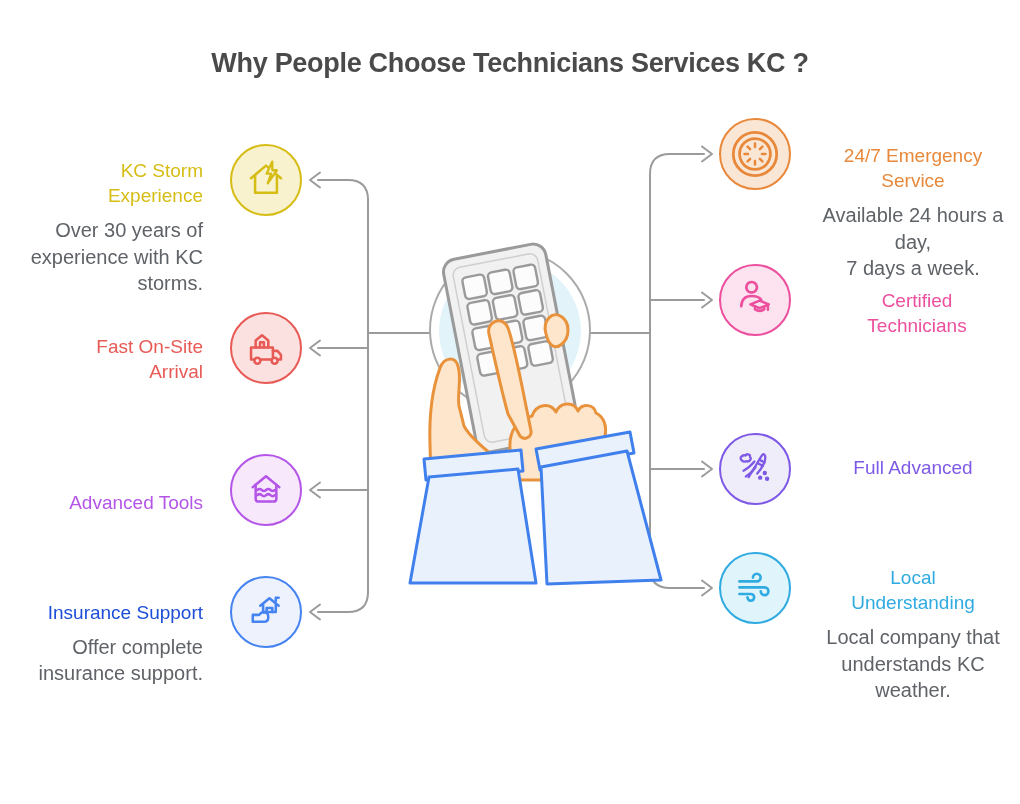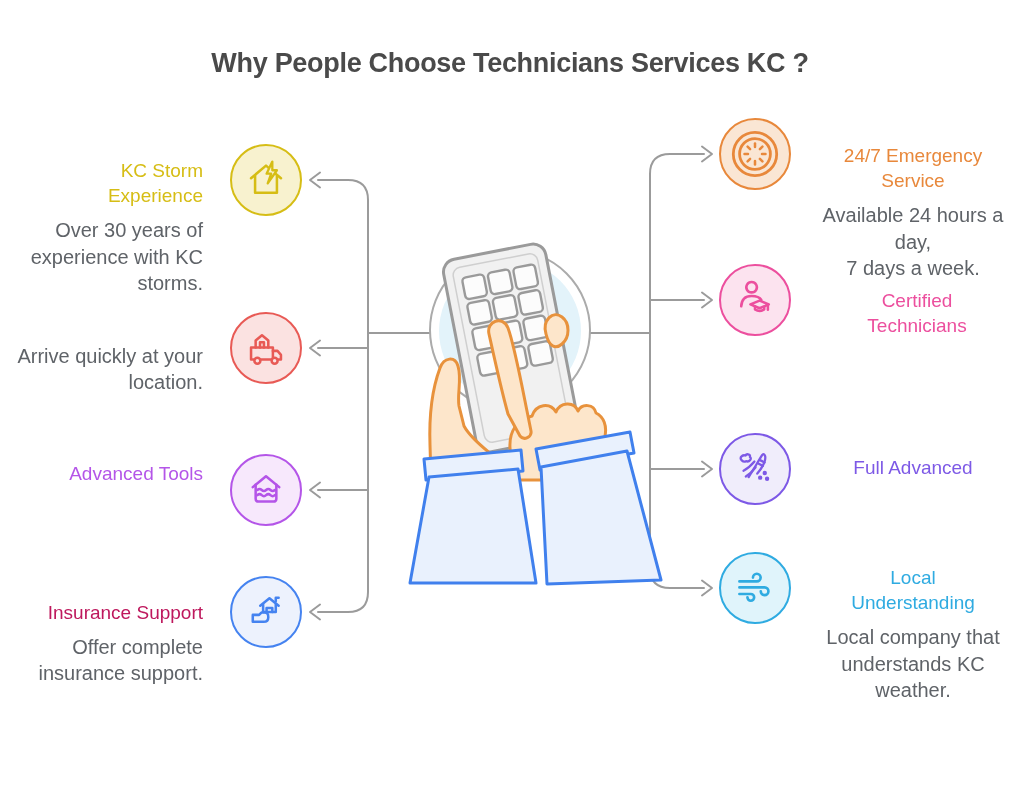--- a/index.html
+++ b/index.html
@@ -117,51 +117,51 @@
       <svg class="glyph" width="46" height="46" viewBox="0 0 40 40" fill="none" stroke="currentColor" stroke-width="2.2" stroke-linecap="round" stroke-linejoin="round">
         <path d="M7 19.5 H26 V30 H7 Z"></path>
         <path d="M26 22.5 H30 L33 26 V30 H26"></path>
         <path d="M11 19.5 V13.5 L16.5 9 L22 13.5 V19.5"></path>
         <path d="M14.8 19.5 V15 H18.2 V19.5"></path>
         <circle cx="12.5" cy="31" r="2.6" fill="var(--bg)"></circle>
         <circle cx="27.5" cy="31" r="2.6" fill="var(--bg)"></circle>
       </svg>
     </div>
     <div class="txt l-txt" style="left:8px;top:334px">
-      <p>Arrive quickly at your
-location.</p>
+      <h2 style="color: rgb(232, 90, 85);">Fast On-Site
+Arrival</h2>
     </div>
   </div>
 
   <div>
     <div class="circle" style="left: 230px; top: 454px; --c: #b455e8; --bg: #f7e8fc;">
       <svg class="glyph" width="46" height="46" viewBox="0 0 40 40" fill="none" stroke="currentColor" stroke-width="2.2" stroke-linecap="round" stroke-linejoin="round">
         <path d="M8.5 17.5 L20 8 L31.5 17.5"></path>
         <path d="M11 15.5 V27.5 Q11 30 13.5 30 H26.5 Q29 30 29 27.5 V15.5"></path>
         <path d="M12.5 20 Q14.4 18.2 16.3 20 T20.1 20 T23.9 20 T27.7 20"></path>
         <path d="M12.5 24.5 Q14.4 22.7 16.3 24.5 T20.1 24.5 T23.9 24.5 T27.7 24.5"></path>
       </svg>
     </div>
-    <div class="txt l-txt" style="left:8px;top:461px">
+    <div class="txt l-txt" style="left:8px;top:490px">
       <h2 style="color: rgb(180, 85, 232);">Advanced Tools</h2>
     </div>
   </div>
 
   <div>
     <div class="circle" style="left: 230px; top: 576px; --c: #4583f0; --bg: #edf2fd;">
       <svg class="glyph" width="46" height="46" viewBox="0 0 40 40" fill="none" stroke="currentColor" stroke-width="2.2" stroke-linecap="round" stroke-linejoin="round">
         <path d="M15 14.5 L23 8 L31 14.5"></path>
         <path d="M28.5 10.6 L28.5 7.6 L31 7.6"></path>
         <path d="M17.5 13.5 V20 H28.5 V13.5"></path>
         <path d="M20.5 20 V16.5 H25.5 V20"></path>
         <path d="M8.5 28.5 V22.5 H14 L16 20.5 H19 Q22 20.5 22 24.5 Q22 28.5 18 28.5 Z"></path>
       </svg>
     </div>
     <div class="txt l-txt" style="left:8px;top:600px">
-      <h2 style="color: #be185d;">Insurance Support</h2>
+      <h2 style="color: #1d4ed8;">Insurance Support</h2>
       <p>Offer complete
 insurance support.</p>
     </div>
   </div>
 
   <div>
     <div class="circle" style="left: 719px; top: 118px; --c: #e8883b; --bg: #fae6d4;">
       <svg class="glyph" width="56" height="56" viewBox="0 0 40 40" fill="none" stroke="currentColor" stroke-width="2" stroke-linecap="round">
         <circle cx="20" cy="20" r="15.5"></circle>
         <circle cx="20" cy="20" r="11"></circle>

